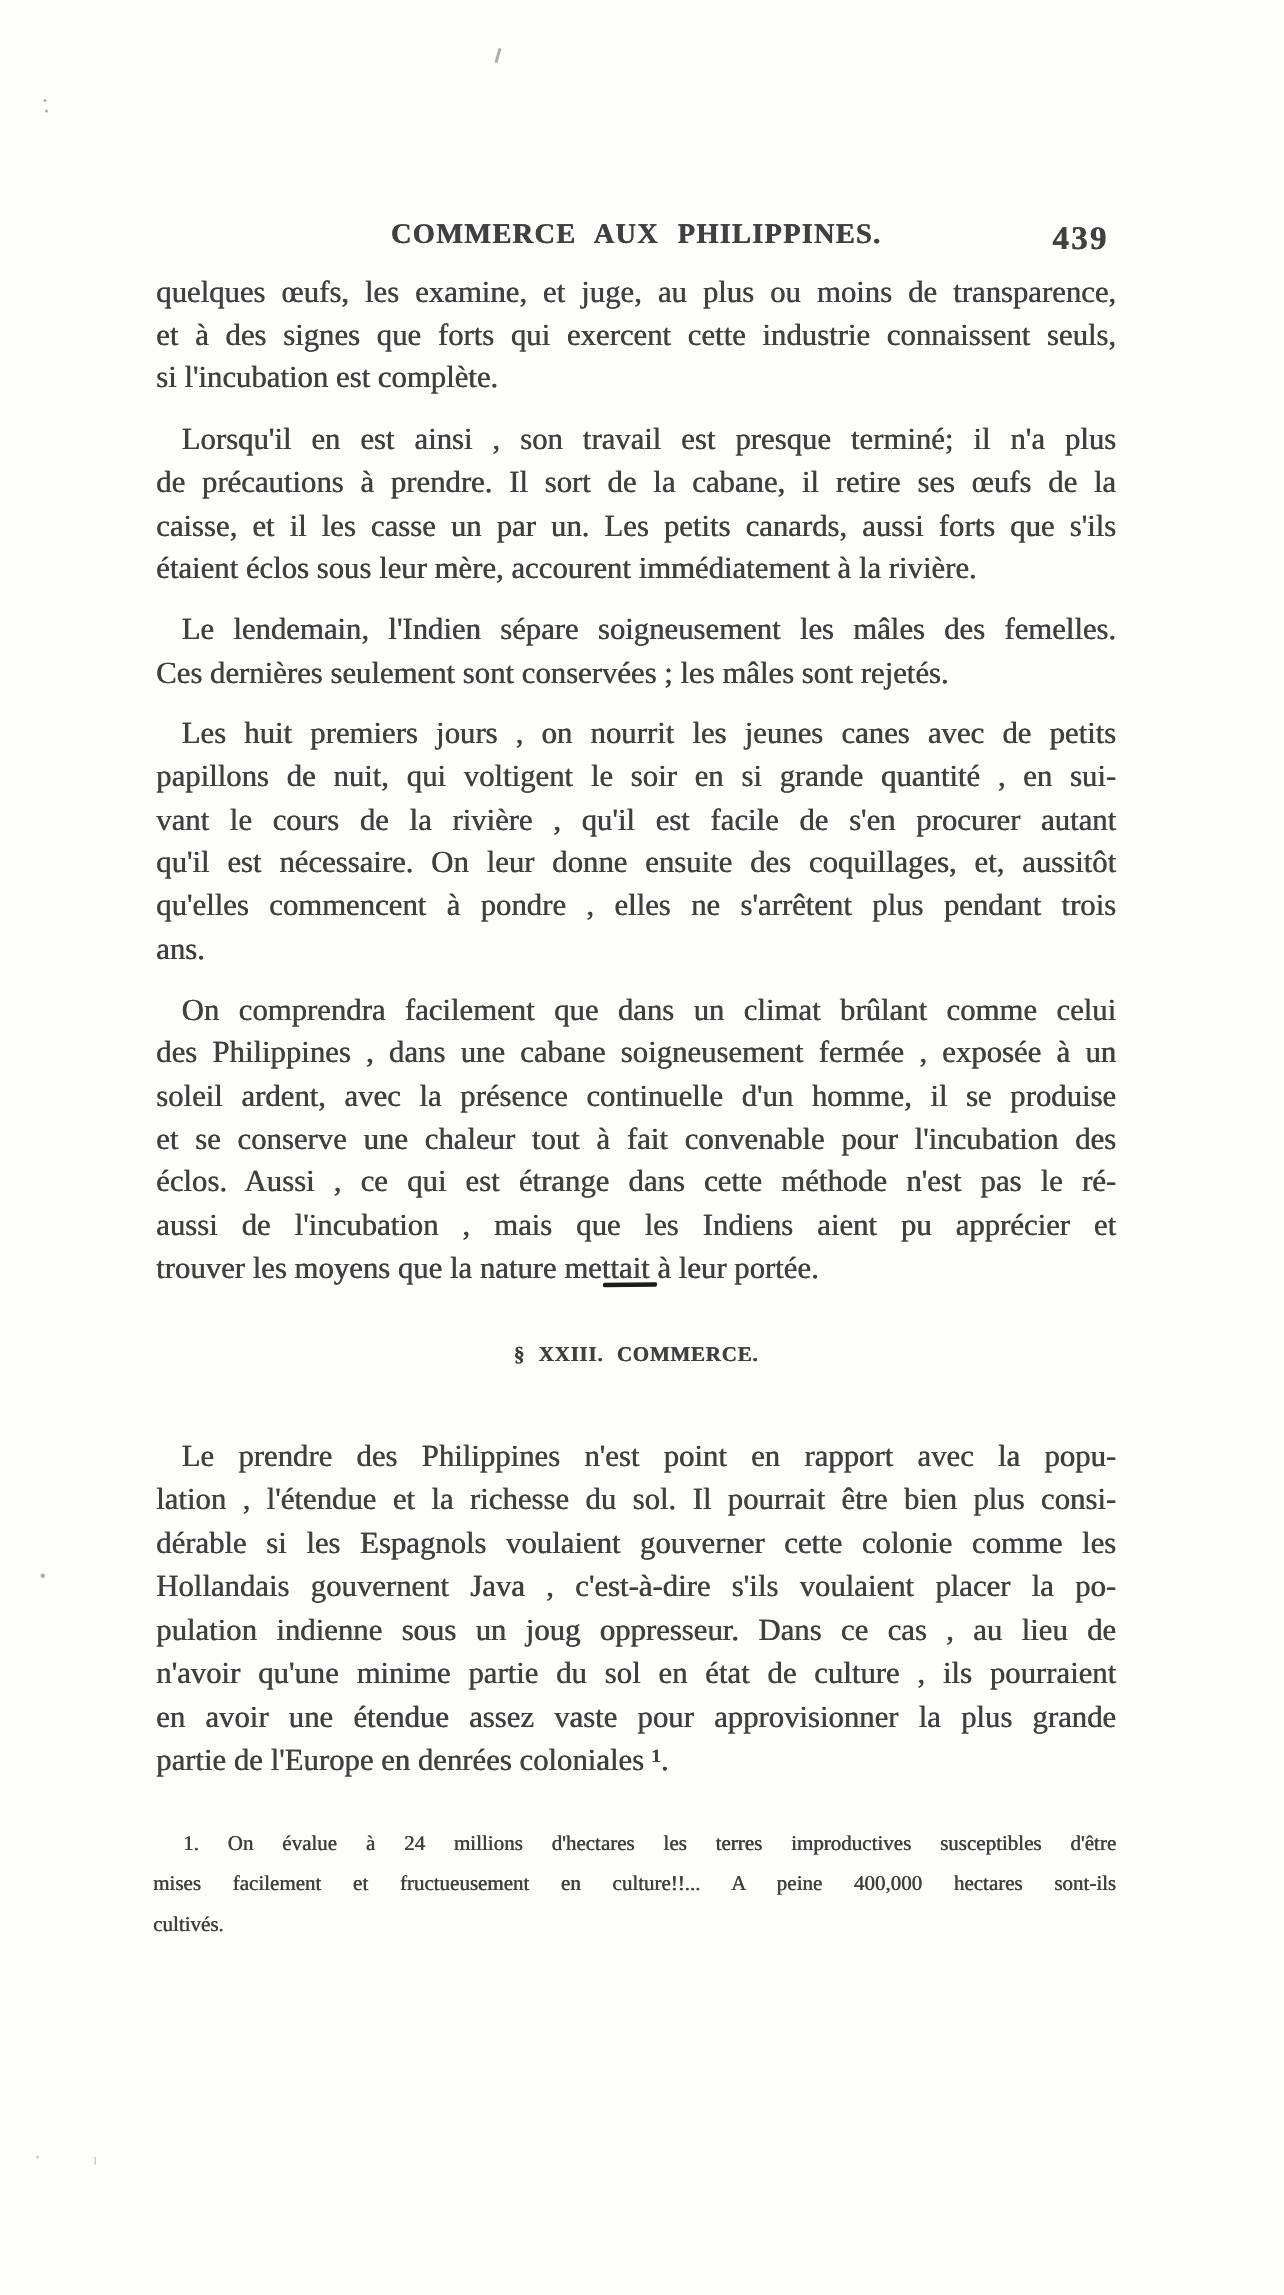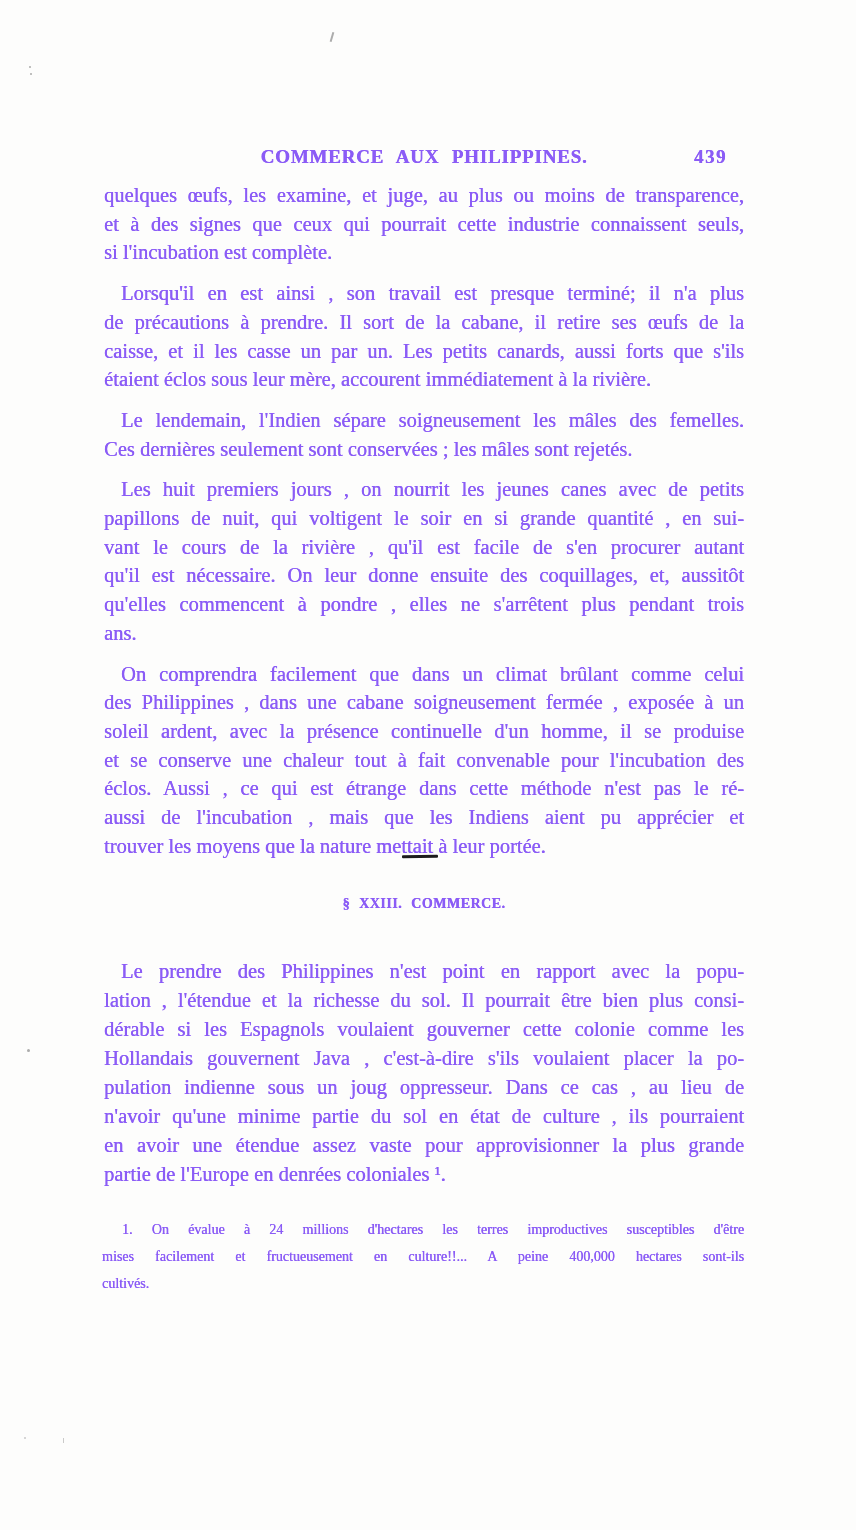--- a/index.html
+++ b/index.html
@@ -6,34 +6,34 @@
   body {
     width: 856px; height: 1530px;
     background: #fdfdfc;
     font-family: "Liberation Serif", "DejaVu Serif", serif;
   }
   #page {
     position: relative;
     width: 856px; height: 1530px;
     background: #fdfdfc;
     overflow: hidden;
-    color: #8b5cf6;
+    color: #404040;
   }
   .inked { text-shadow: 0.35px 0 0 currentColor; }
 
   .running-header {
     position: absolute; top: 146px; left: 104px; width: 640px;
     text-align: center;
     font-weight: bold; font-size: 19px;
     letter-spacing: 0.8px; word-spacing: 7px;
     white-space: nowrap;
   }
   .page-number {
-    position: absolute; top: 146px; right: 129px;
-    font-weight: bold; font-size: 19px; letter-spacing: 1.5px;
+    position: absolute; top: 146px; right: 117px;
+    font-weight: bold; font-size: 22px; letter-spacing: 1.5px;
   }
 
   .body-text {
     position: absolute; top: 181px; left: 104px; width: 640px;
     font-size: 20.5px; line-height: 28.7px;
   }
   .section-text {
     position: absolute; top: 945px; left: 104px; width: 640px;
     font-size: 20.5px; line-height: 29px;
   }
@@ -76,21 +76,21 @@
 <body>
 
 <div id="page">
 
   <div class="running-header inked">COMMERCE AUX PHILIPPINES.</div>
 
   <div class="page-number inked">439</div>
 
   <div id="body-lines" class="body-text inked">
       <div class="line">quelques œufs, les examine, et juge, au plus ou moins de transparence,</div>
-      <div class="line">et à des signes que ceux qui pourrait cette industrie connaissent seuls,</div>
+      <div class="line">et à des signes que forts qui exercent cette industrie connaissent seuls,</div>
       <div class="line last">si l'incubation est complète.</div>
       <div class="line indent">Lorsqu'il en est ainsi , son travail est presque terminé; il n'a plus</div>
       <div class="line">de précautions à prendre. Il sort de la cabane, il retire ses œufs de la</div>
       <div class="line">caisse, et il les casse un par un. Les petits canards, aussi forts que s'ils</div>
       <div class="line last">étaient éclos sous leur mère, accourent immédiatement à la rivière.</div>
       <div class="line indent">Le lendemain, l'Indien sépare soigneusement les mâles des femelles.</div>
       <div class="line last">Ces dernières seulement sont conservées ; les mâles sont rejetés.</div>
       <div class="line indent">Les huit premiers jours , on nourrit les jeunes canes avec de petits</div>
       <div class="line">papillons de nuit, qui voltigent le soir en si grande quantité , en sui-</div>
       <div class="line">vant le cours de la rivière , qu'il est facile de s'en procurer autant</div>

